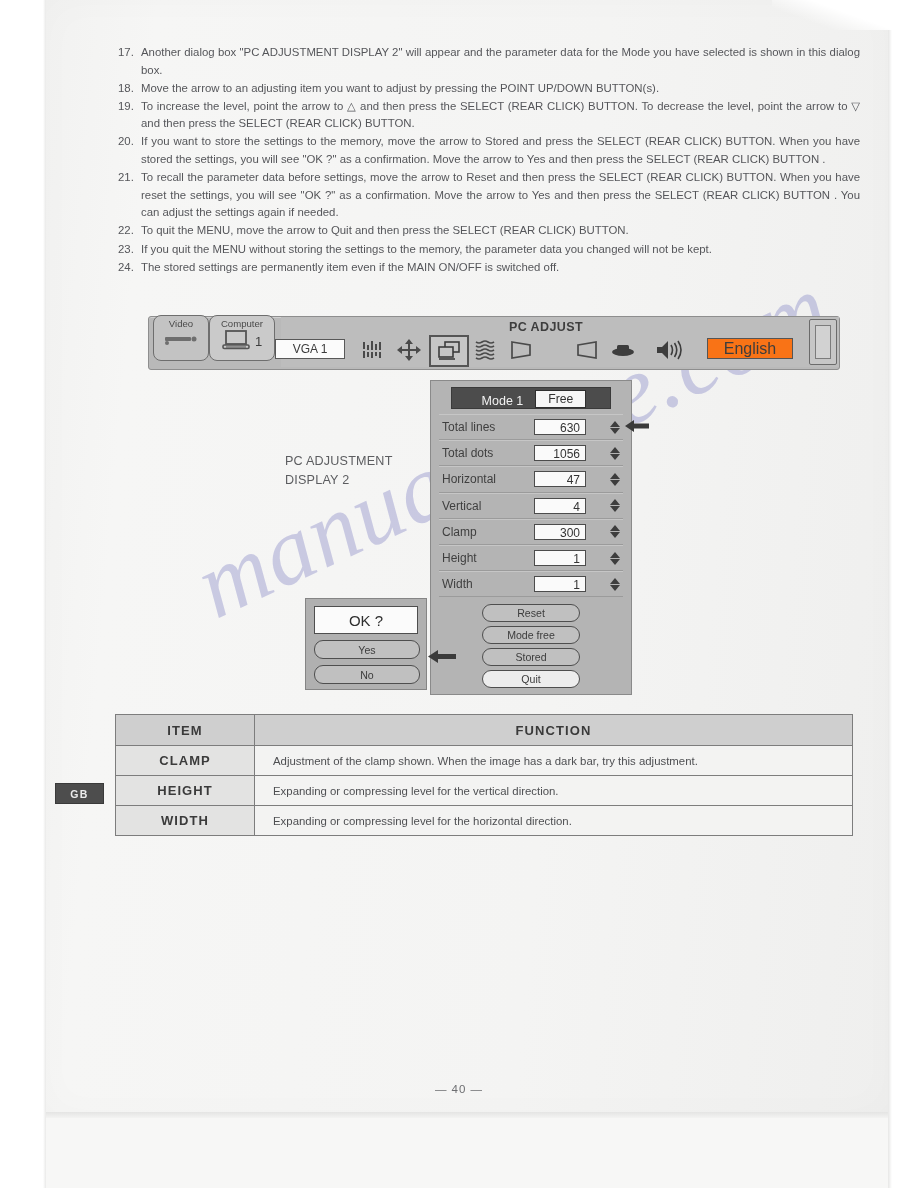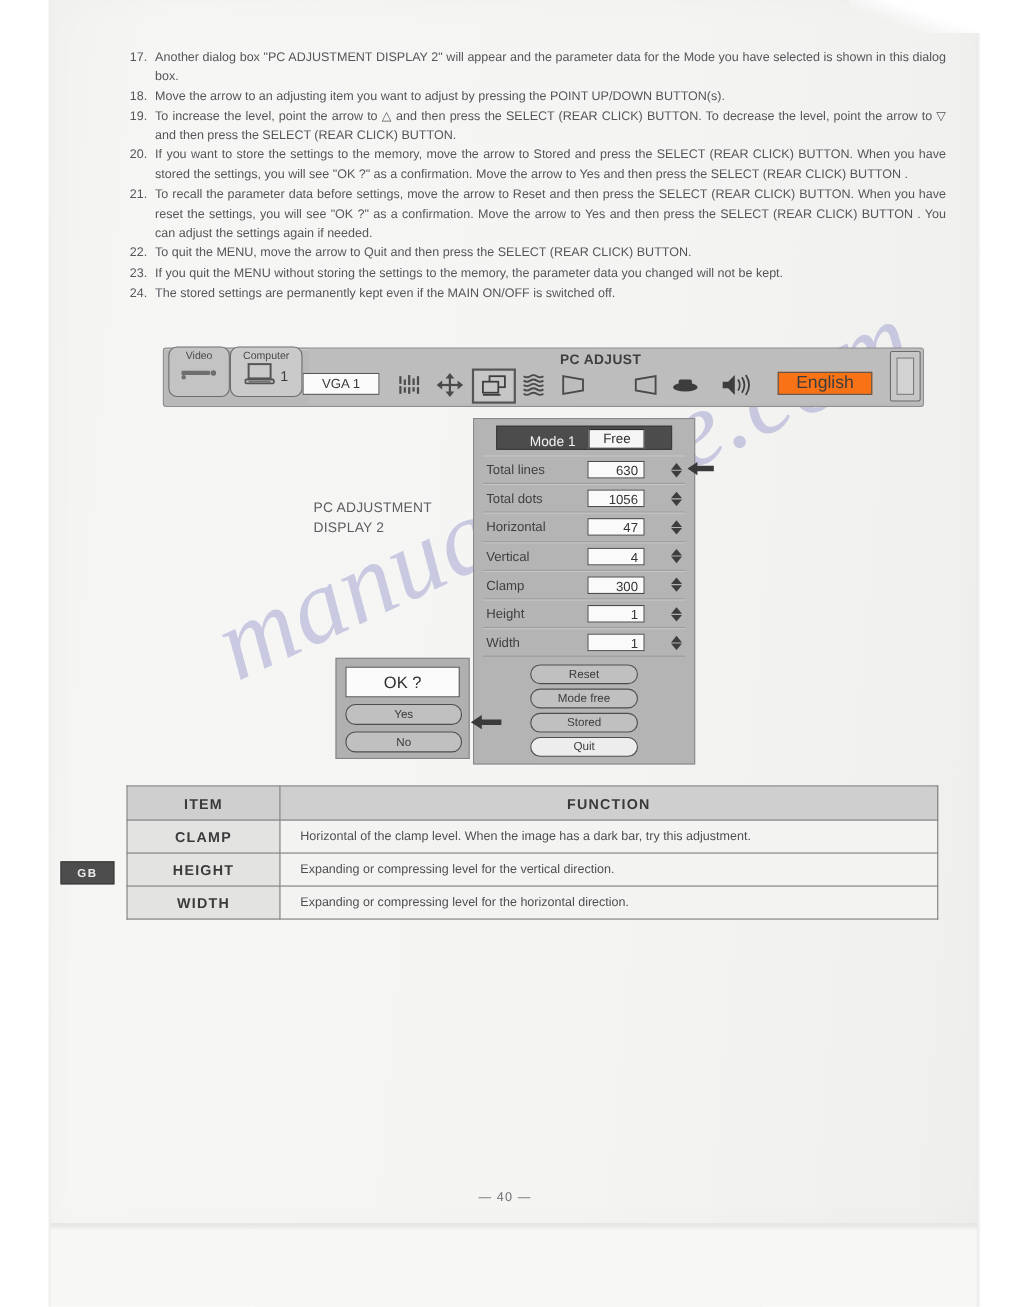--- a/index.html
+++ b/index.html
@@ -290,21 +290,21 @@
     <div class="step">
       <span class="num">22.</span>
       <span class="txt">To quit the MENU, move the arrow to Quit and then press the SELECT (REAR CLICK) BUTTON.</span>
     </div>
     <div class="step">
       <span class="num">23.</span>
       <span class="txt">If you quit the MENU without storing the settings to the memory, the parameter data you changed will not be kept.</span>
     </div>
     <div class="step">
       <span class="num">24.</span>
-      <span class="txt">The stored settings are permanently kept even if the MAIN ON/OFF is switched off.</span>
+      <span class="txt">The stored settings are permanently item even if the MAIN ON/OFF is switched off.</span>
     </div>
   </div>
 
   <div class="osd">
 
     <div class="bar-right"></div>
 
     <div class="pcadjust-title">PC ADJUST</div>
 
     <div class="tab video">
@@ -511,21 +511,21 @@
   </div>
 
   <table class="ftable">
     <tbody>
         <tr>
       <th class="c-item">ITEM</th>
       <th>FUNCTION</th>
     </tr>
     <tr>
       <td class="item">CLAMP</td>
-      <td class="func">Horizontal of the clamp level. When the image has a dark bar, try this adjustment.</td>
+      <td class="func">Adjustment of the clamp shown. When the image has a dark bar, try this adjustment.</td>
     </tr>
     <tr>
       <td class="item">HEIGHT</td>
       <td class="func">Expanding or compressing level for the vertical direction.</td>
     </tr>
     <tr>
       <td class="item">WIDTH</td>
       <td class="func">Expanding or compressing level for the horizontal direction.</td>
     </tr>
   </tbody>

